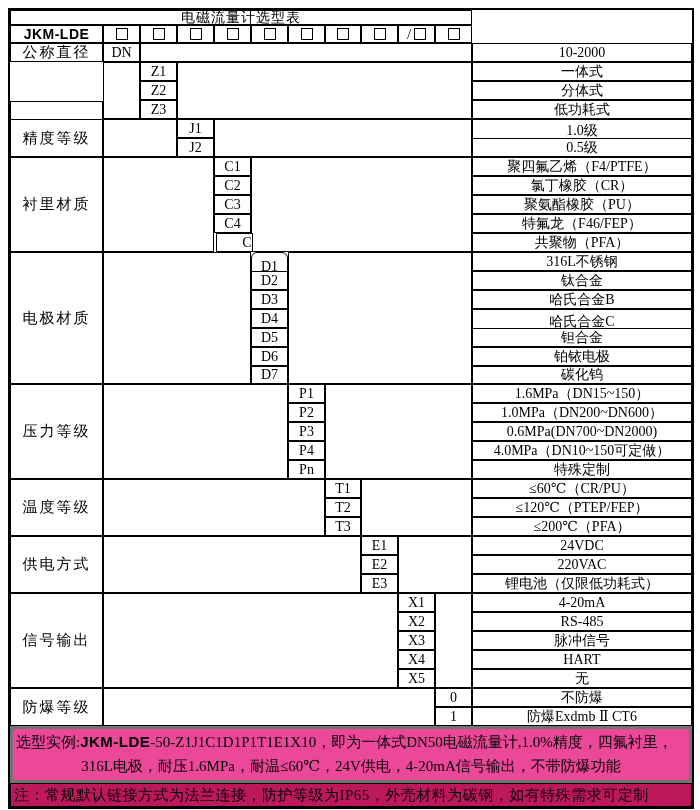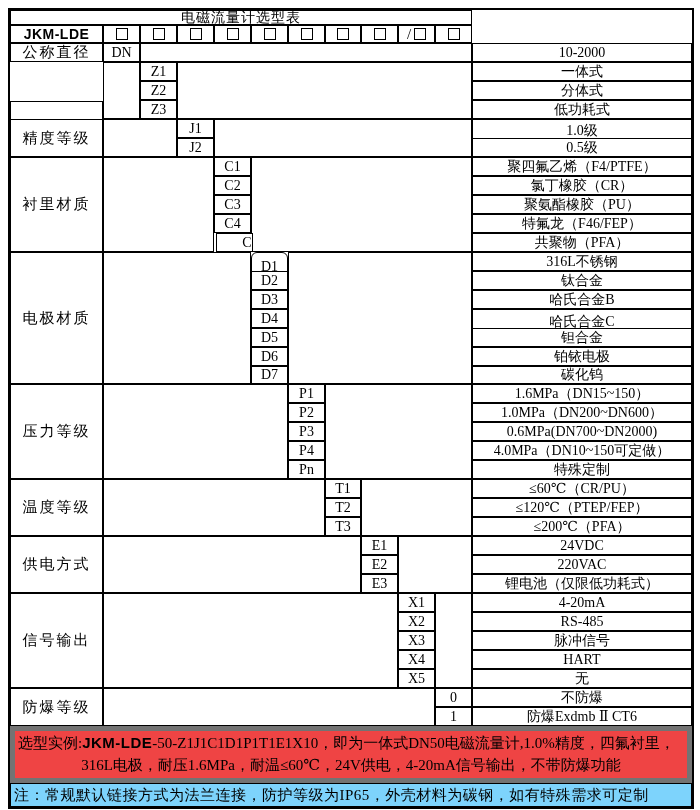--- a/index.html
+++ b/index.html
@@ -22,30 +22,30 @@
   .lbl{font-size:15px;letter-spacing:2px;}
   .code{font-size:14px;}
   .desc{font-size:14px;}
   .mdl{font-family:"Liberation Sans","DejaVu Sans",sans-serif;font-weight:bold;font-size:14px;letter-spacing:0.5px;}
   .cb{
     display:inline-block;width:12px;height:12px;box-sizing:border-box;
     border:1.5px solid #000;background:#ffffff;
   }
   .slash{font-size:15px;margin-right:3px;}
   .ex-cell{
-    position:absolute;box-sizing:border-box;border:5px solid #737373;
+    position:absolute;box-sizing:border-box;border:3px solid #737373;
     display:flex;flex-direction:column;justify-content:space-evenly;
-    font-size:15px;background:#ef4444;overflow:hidden;
+    font-size:15px;background:#ec4899;overflow:hidden;
   }
   .ex-line1{text-align:left;padding-left:3px;white-space:nowrap;}
   .ex-line2{text-align:center;white-space:nowrap;}
   .note-cell{
     position:absolute;box-sizing:border-box;border:1px solid #000;
     display:flex;align-items:center;justify-content:flex-start;
-    font-size:15px;letter-spacing:0.5px;background:#7dd3fc;
+    font-size:15px;letter-spacing:0.5px;background:#be185d;
     padding-left:3px;white-space:nowrap;overflow:hidden;
   }
 </style>
 </head>
 <body>
 
 <div class="canvas">
   <div class="frame"></div>
 
   <div class="cell title-cell" style="left:10px;top:10px;width:462px;height:15px;">电磁流量计选型表</div>

